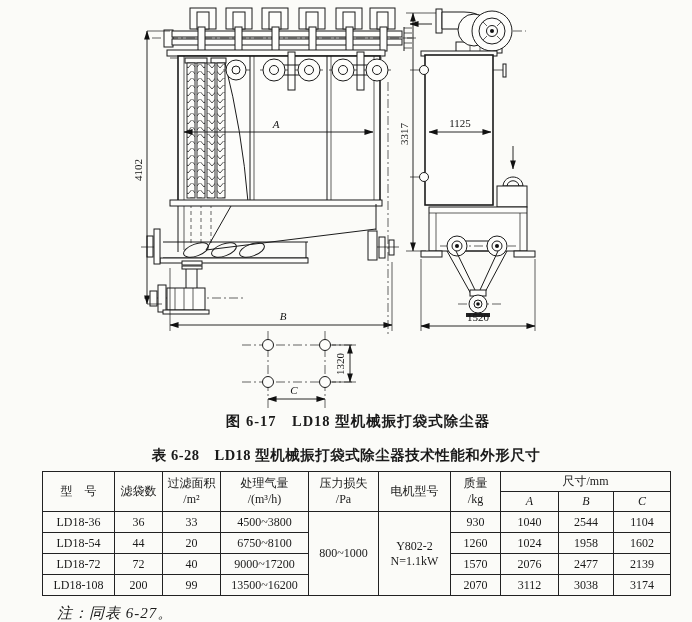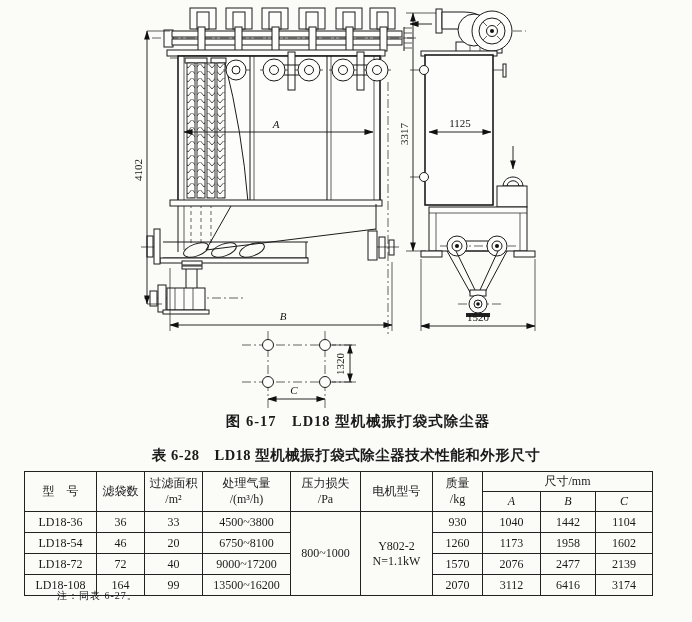--- a/index.html
+++ b/index.html
@@ -20,32 +20,32 @@
   .it   { font-style:italic; }
   .caption {
     position:absolute; top:412px; left:12px; width:692px;
     text-align:center; font-size:14.5px; font-weight:600; letter-spacing:1px;
   }
   .tbl-title {
     position:absolute; top:446px; left:0; width:692px;
     text-align:center; font-size:14.5px; font-weight:700; letter-spacing:0.5px;
   }
   table.spec {
-    position:absolute; top:471px; left:24px; width:628px;
+    position:absolute; top:471px; left:42px; width:628px;
     border-collapse:collapse; table-layout:fixed;
     border:1.6px solid #111; font-size:12px;
   }
   table.spec td {
     border:1px solid #222; text-align:center; vertical-align:middle;
     padding:0 1px; line-height:1.25; overflow:hidden;
   }
   table.spec tr.hrow td { line-height:1.3; }
   table.spec .model-cell { text-align:center; }
   .note {
-    position:absolute; top:589px; left:57px; font-size:10px; letter-spacing:1px;
+    position:absolute; top:604px; left:57px; font-size:15px; letter-spacing:1px;font-style:italic;
   }
 </style>
 </head>
 <body>
 
 <div id="page">
 
   <svg width="692" height="410" viewBox="0 0 692 410">
     <defs>
       <marker id="arw" viewBox="0 0 10 10" refX="9.5" refY="5" markerWidth="10" markerHeight="10" orient="auto-start-reverse">
@@ -342,51 +342,51 @@
       <td>36</td>
       <td>33</td>
       <td>4500~3800</td>
       <td rowspan="4">800~1000</td>
       <td rowspan="4">
         <div>Y802-2</div>
         <div>N=1.1kW</div>
       </td>
       <td>930</td>
       <td>1040</td>
-      <td>1442</td>
+      <td>2544</td>
       <td>1104</td>
     </tr>
     <tr style="height:21px">
       <td class="model-cell">LD18-54</td>
-      <td>46</td>
+      <td>44</td>
       <td>20</td>
       <td>6750~8100</td>
       <td>1260</td>
-      <td>1173</td>
+      <td>1024</td>
       <td>1958</td>
       <td>1602</td>
     </tr>
     <tr style="height:21px">
       <td class="model-cell">LD18-72</td>
       <td>72</td>
       <td>40</td>
       <td>9000~17200</td>
       <td>1570</td>
       <td>2076</td>
       <td>2477</td>
       <td>2139</td>
     </tr>
     <tr style="height:21px">
       <td class="model-cell">LD18-108</td>
-      <td>164</td>
+      <td>200</td>
       <td>99</td>
       <td>13500~16200</td>
       <td>2070</td>
       <td>3112</td>
-      <td>6416</td>
+      <td>3038</td>
       <td>3174</td>
     </tr>
   </tbody>
     </table>
 
   <div class="note">注：同表 6-27。</div>
 
 </div>
 
 </body></html>

